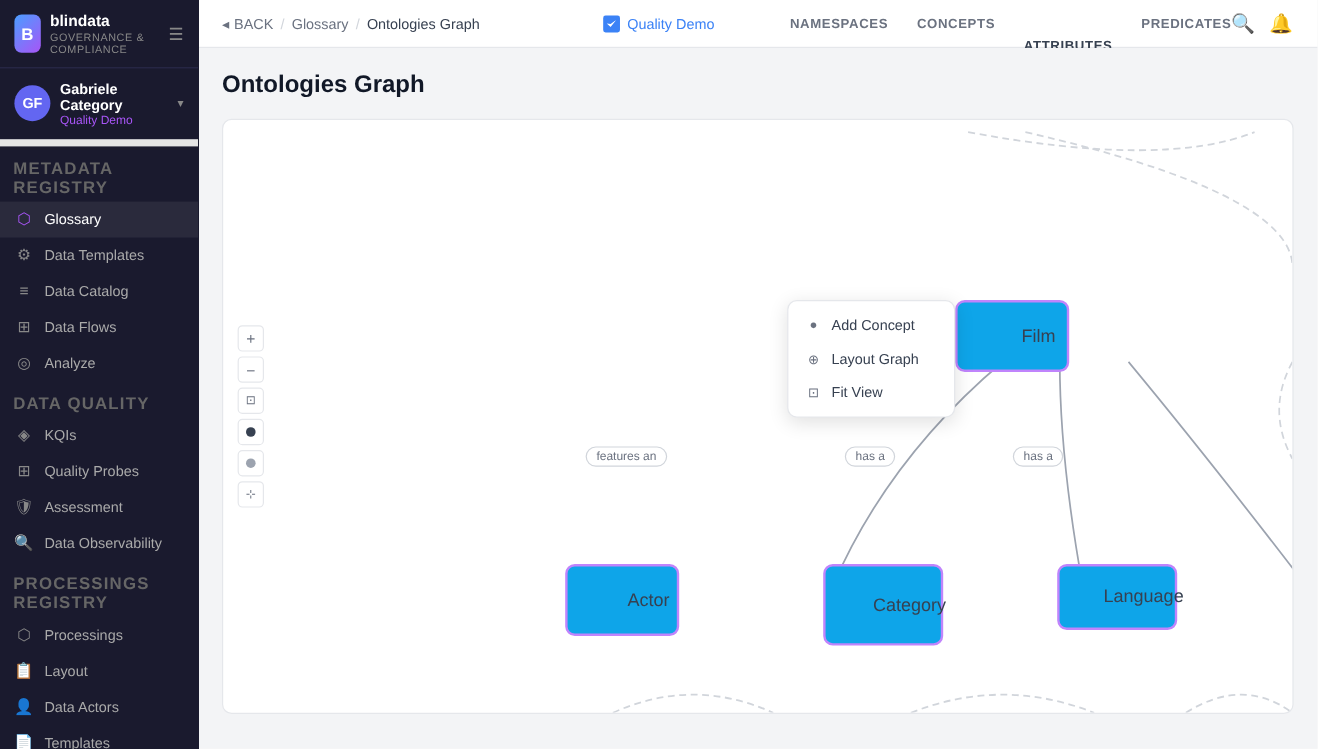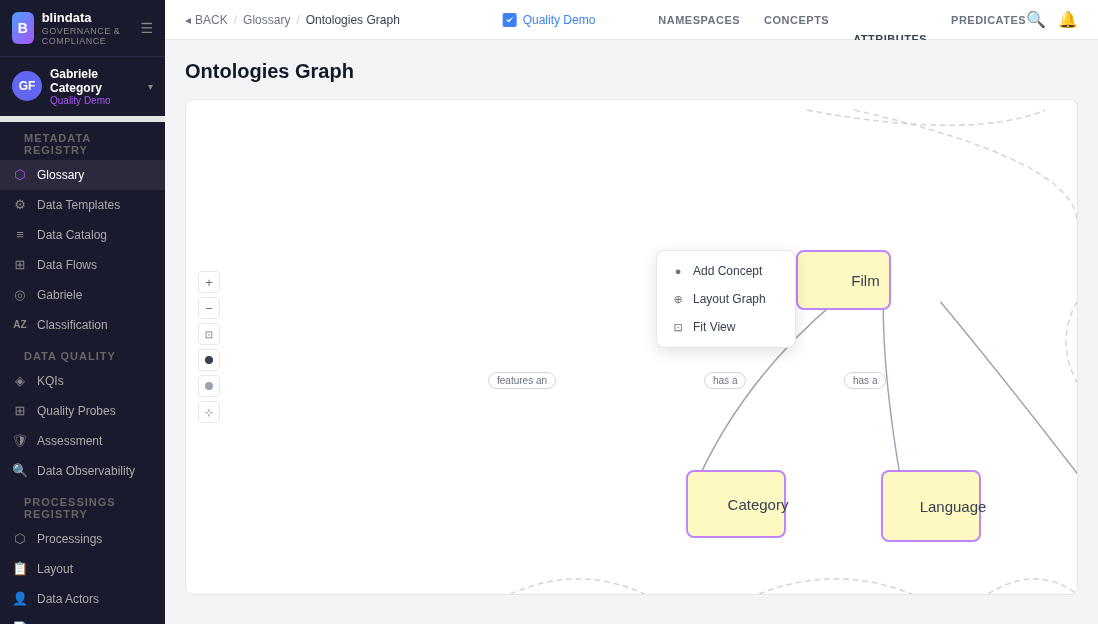--- a/index.html
+++ b/index.html
@@ -88,25 +88,25 @@
       color: #a855f7;
       font-size: 10px;
     }
     .chevron-down {
       margin-left: auto;
       color: #888;
       font-size: 10px;
     }
     .section-label {
       color: #666;
-      font-size: 11px;
+      font-size: 14px;
       font-weight: 700;
       text-transform: uppercase;
       letter-spacing: 1px;
-      padding: 10px 24px 4px;
+      padding: 10px 11px 4px;
     }
     .nav-item {
       display: flex;
       align-items: center;
       gap: 9px;
       padding: 7px 12px;
       color: #aaa;
       font-size: 12px;
       cursor: pointer;
       transition: background 0.15s;
@@ -298,21 +298,21 @@
       position: absolute;
       top: 0;
       left: 0;
       width: 100%;
       height: 100%;
     }
 
     
     .graph-node {
       position: absolute;
-      background: #fef9c3;
+      background: #0ea5e9;
       border: 2px solid #c084fc;
       border-radius: 8px;
       display: flex;
       align-items: center;
       justify-content: center;
       font-size: 15px;
       font-weight: 500;
       color: #374151;
       cursor: pointer;
       padding-left: 44px;
@@ -366,25 +366,21 @@
   <div class="nav-item">
     <span class="nav-icon">≡</span>
     <span>Data Catalog</span>
   </div>
   <div class="nav-item">
     <span class="nav-icon">⊞</span>
     <span>Data Flows</span>
   </div>
   <div class="nav-item">
     <span class="nav-icon">◎</span>
-    <span>Gabriele</span>
-  </div>
-  <div class="nav-item">
-    <span class="nav-icon" style="font-size:10px;font-weight:700;">AZ</span>
-    <span>Classification</span>
+    <span>Analyze</span>
   </div>
 
   <div class="section-label">DATA QUALITY</div>
   <div class="nav-item">
     <span class="nav-icon">◈</span>
     <span>KQIs</span>
   </div>
   <div class="nav-item">
     <span class="nav-icon">⊞</span>
     <span>Quality Probes</span>
@@ -476,22 +472,23 @@
         <path d="M 730 200 Q 730 280 750 385" stroke="#9ca3af" stroke-width="1.5" fill="none"></path>
 
         <path d="M 790 200 Q 860 280 945 385" stroke="#9ca3af" stroke-width="1.5" fill="none"></path>
       </svg>
 
       <div class="edge-label" style="left:302px;top:272px;">features an</div>
       <div class="edge-label" style="left:518px;top:272px;">has a</div>
       <div class="edge-label" style="left:658px;top:272px;">has a</div>
 
       <div class="graph-node" style="left:610px;top:150px;width:95px;height:60px;">Film</div>
+      <div class="graph-node" style="left:285px;top:370px;width:95px;height:60px;">Actor</div>
       <div class="graph-node" style="left:500px;top:370px;width:100px;height:68px;">Category</div>
-      <div class="graph-node" style="left:695px;top:370px;width:100px;height:72px;">Language</div>
+      <div class="graph-node" style="left:695px;top:370px;width:100px;height:55px;">Language</div>
 
       <div class="context-menu">
         <div class="context-menu-item">
           <span class="ctx-icon">●</span>
           <span>Add Concept</span>
         </div>
         <div class="context-menu-item">
           <span class="ctx-icon">⊕</span>
           <span>Layout Graph</span>
         </div>

